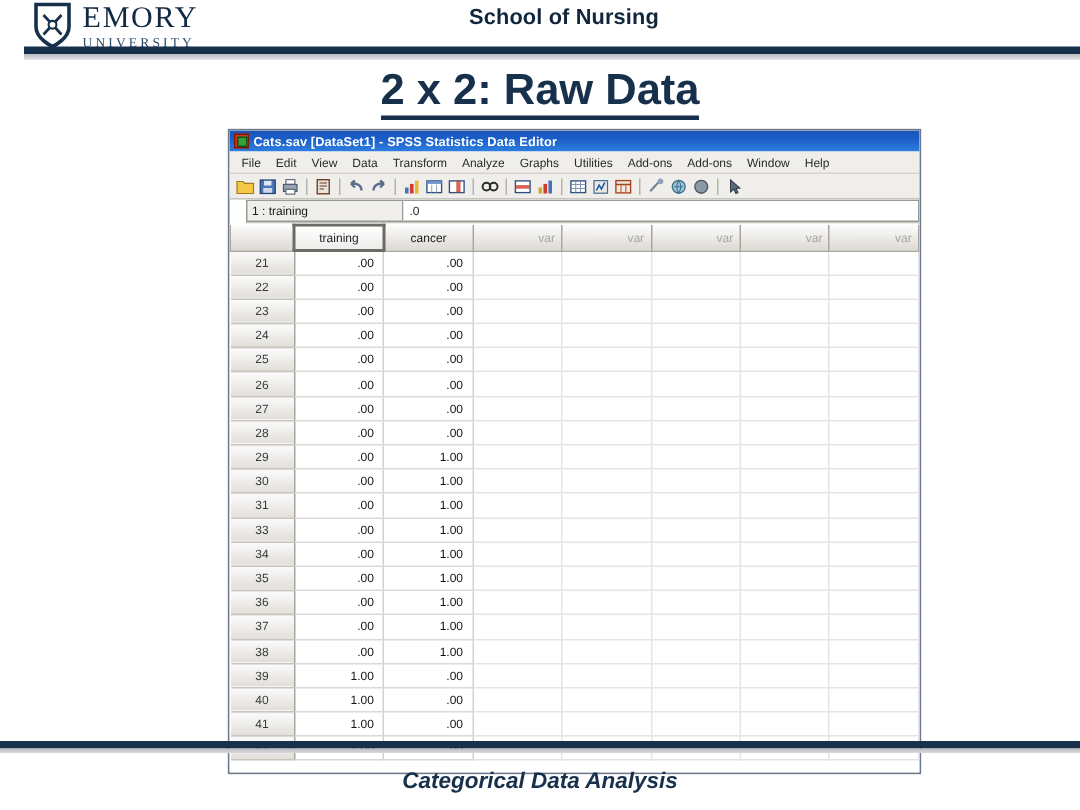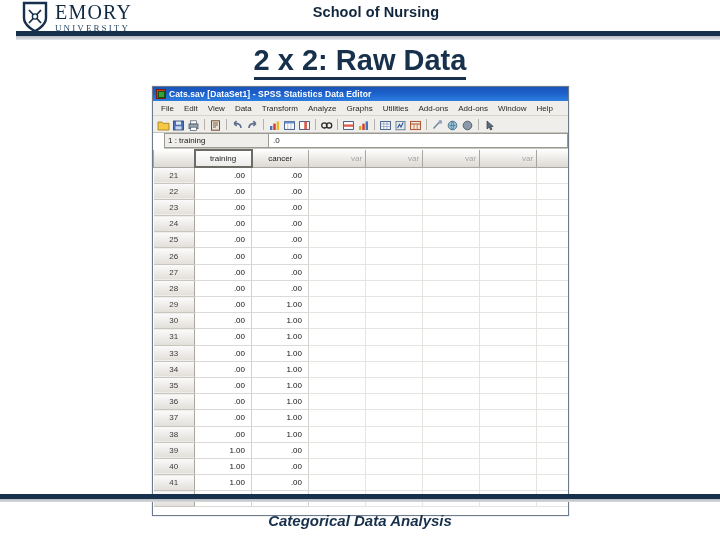--- a/index.html
+++ b/index.html
@@ -82,21 +82,21 @@
     font-size: 15px; font-weight: bold; font-style: italic; color: #17304b;
   }
   .slide-footer span {
     border-bottom: 2px solid #17304b;
     padding-bottom: 16px;
   }
 
   
   .spss-window {
     position: absolute; left: 152px; top: 86px;
-    width: 417px; height: 430px;
+    width: 462px; height: 430px;
     background: #ffffff;
     border: 1px solid #6b7a8c;
     display: flex; flex-direction: column;
     overflow: hidden;
     box-shadow: 0 0 1px rgba(0,0,0,0.35);
   }
   .titlebar {
     height: 14px; flex: 0 0 14px;
     background: linear-gradient(to bottom, #1c54b8 0%, #1a5ec8 40%, #2f7ee0 100%);
     display: flex; align-items: center;

